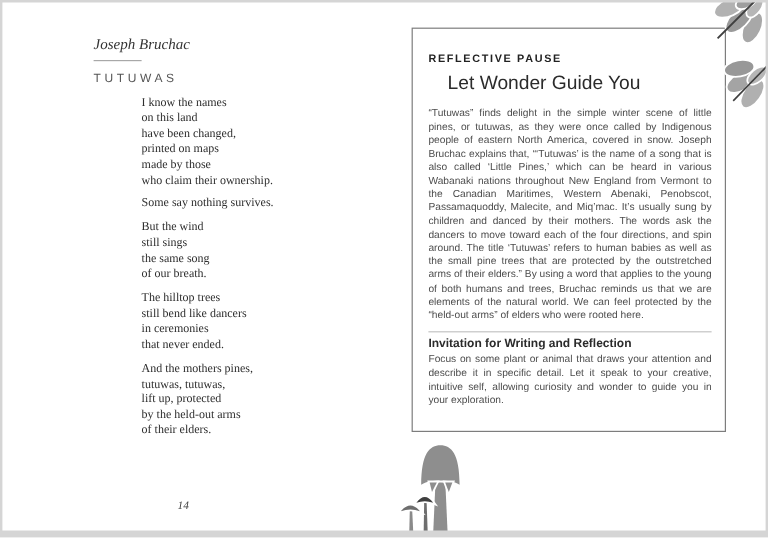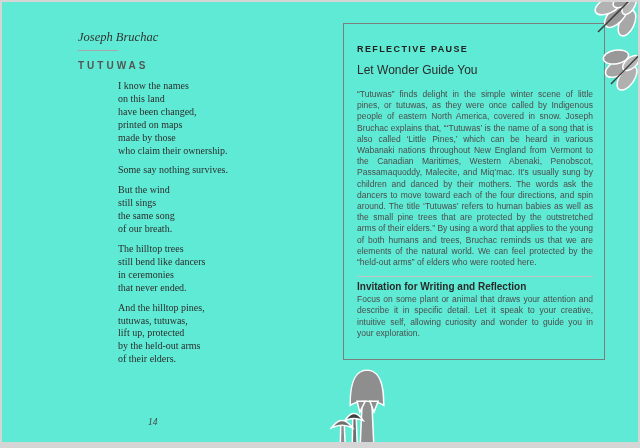--- a/index.html
+++ b/index.html
@@ -1,40 +1,40 @@
 <!DOCTYPE html>
 <html><head>
 <meta charset="utf-8">
 <style>
   html,body{margin:0;padding:0;background:#e9e9e9;}
   .sheet{
-    position:relative;width:640px;height:448px;background:#5eead4;
+    position:relative;width:640px;height:448px;background:#ffffff;
     overflow:hidden;font-family:"Liberation Sans",sans-serif;
   }
   .frame{position:absolute;inset:0;border:2px solid #d5d5d5;border-bottom-width:6px;pointer-events:none;z-index:9;}
 
   
   .left-page{position:absolute;left:78px;top:30px;width:240px;color:#2e2e2e;}
   .author{font-family:"Liberation Serif",serif;font-style:italic;font-size:12.5px;color:#333;}
   .author-rule{width:40px;border-top:1px solid #a8a8a8;margin-top:5px;}
-  .poem-title{font-family:"Liberation Sans",sans-serif;font-size:10px;letter-spacing:3px;color:#555;margin-top:9px;font-weight:bold;}
+  .poem-title{font-family:"Liberation Sans",sans-serif;font-size:10px;letter-spacing:3px;color:#555;margin-top:9px;}
   .poem{margin-top:9px;font-family:"Liberation Serif",serif;font-size:10px;line-height:12.9px;color:#2e2e2e;}
   .stanza{margin-bottom:7px;margin-left:40px;}
   .page-number{
     position:absolute;left:148px;top:417px;width:20px;text-align:left;
     font-family:"Liberation Serif",serif;font-style:italic;font-size:9.5px;color:#444;
   }
 
   
   .pause-box{
     position:absolute;left:343px;top:23px;width:262px;height:337px;
     border:1px solid #7d7d7d;box-sizing:border-box;padding:0 11px 0 13px;z-index:1;
   }
   .eyebrow{margin-top:20px;font-size:9px;font-weight:bold;letter-spacing:1.4px;color:#222;}
-  .box-title{margin:6px 0 0;font-size:12px;font-weight:normal;line-height:20px;color:#2b2b2b;}
+  .box-title{margin:6px 16px 0;font-size:16px;font-weight:normal;line-height:20px;color:#2b2b2b;}
   .box-body{margin:9px 0 0;font-size:8.5px;line-height:11.2px;text-align:justify;color:#4c4c4c;}
   .box-rule{border-top:1px solid #c4c4c4;margin:8px 0 0;}
   .invite-head{margin-top:4px;font-size:10px;font-weight:bold;color:#2b2b2b;}
   .invite-body{margin-top:2px;}
 
   
   .leaves-svg{position:absolute;left:548px;top:-6px;z-index:5;}
   .mushroom-svg{position:absolute;left:326px;top:366px;z-index:5;}
 </style>
 </head>
@@ -64,21 +64,21 @@
         <div class="poem-line">the same song</div>
         <div class="poem-line">of our breath.</div>
       </div>
       <div class="stanza">
         <div class="poem-line">The hilltop trees</div>
         <div class="poem-line">still bend like dancers</div>
         <div class="poem-line">in ceremonies</div>
         <div class="poem-line">that never ended.</div>
       </div>
       <div class="stanza">
-        <div class="poem-line">And the hilltop pines,</div>
+        <div class="poem-line">And the mothers pines,</div>
         <div class="poem-line">tutuwas, tutuwas,</div>
         <div class="poem-line">lift up, protected</div>
         <div class="poem-line">by the held-out arms</div>
         <div class="poem-line">of their elders.</div>
       </div>
     </div>
   </div>
 
   <div class="page-number">14</div>
 

